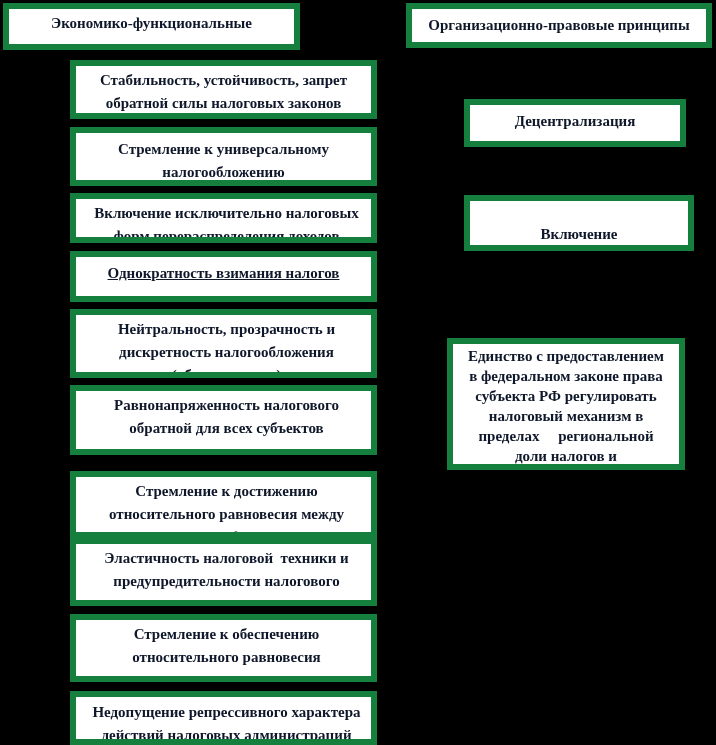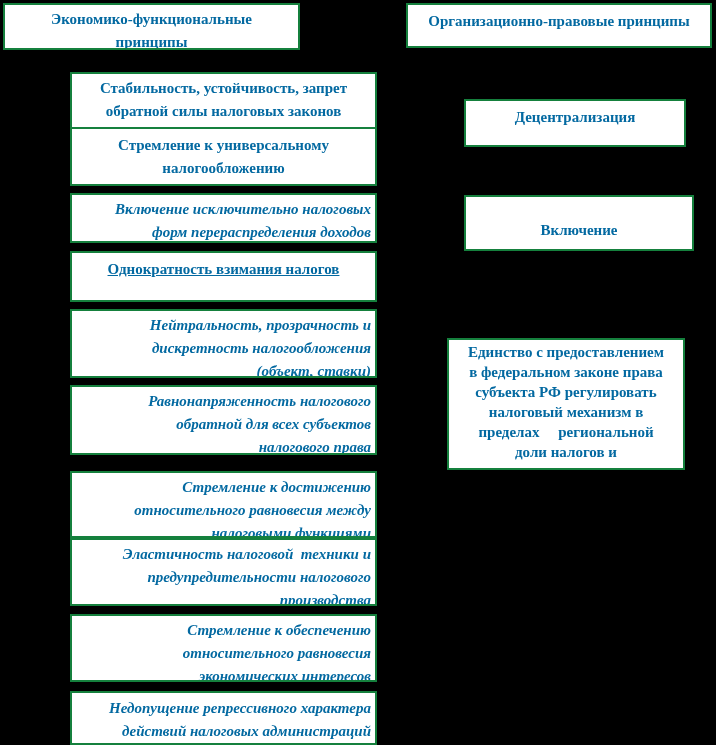--- a/index.html
+++ b/index.html
@@ -7,39 +7,39 @@
     width: 716px;
     height: 745px;
     background: #000000;
     position: relative;
     font-family: "Liberation Serif", "DejaVu Serif", serif;
     overflow: hidden;
   }
   .box {
     position: absolute;
     background: #ffffff;
-    border: 2px solid #15803d;
+    border: 6px solid #15803d;
     box-sizing: border-box;
-    color: #0369a1;
+    color: #0f172a;
     font-weight: bold;
     font-size: 15px;
     line-height: 23px;
     white-space: pre-wrap;
     overflow: hidden;
   }
   .center { text-align: center; padding: 3px 4px 0 4px; }
-  .leftal { text-align: right; padding: 3px 4px 0 10px; font-style: italic; }
+  .leftal { text-align: center; padding: 3px 4px 0 10px; }
 
   
   .hdr-left  { left: 3px;   top: 3px; width: 297px; height: 47px; }
   .hdr-right { left: 406px; top: 3px; width: 306px; height: 45px; padding-top: 5px; }
 
   
   .lb { left: 70px; width: 307px; }
-  .lb0 { top: 60px;  height: 59px; margin-top: 12px; }
+  .lb0 { top: 60px;  height: 59px; }
   .lb1 { top: 127px; height: 59px; padding-top: 5px; }
   .lb2 { top: 193px; height: 50px; }
   .lb3 { top: 251px; height: 51px; padding-top: 5px; text-decoration: underline; }
   .lb4 { top: 309px; height: 69px; }
   .lb5 { top: 385px; height: 70px; }
   .lb6 { top: 463px; height: 67px; margin-top: 8px; }
   .lb7 { top: 538px; height: 68px; }
   .lb8 { top: 614px; height: 68px; }
   .lb9 { top: 691px; height: 54px; padding-top: 4px; }
 

